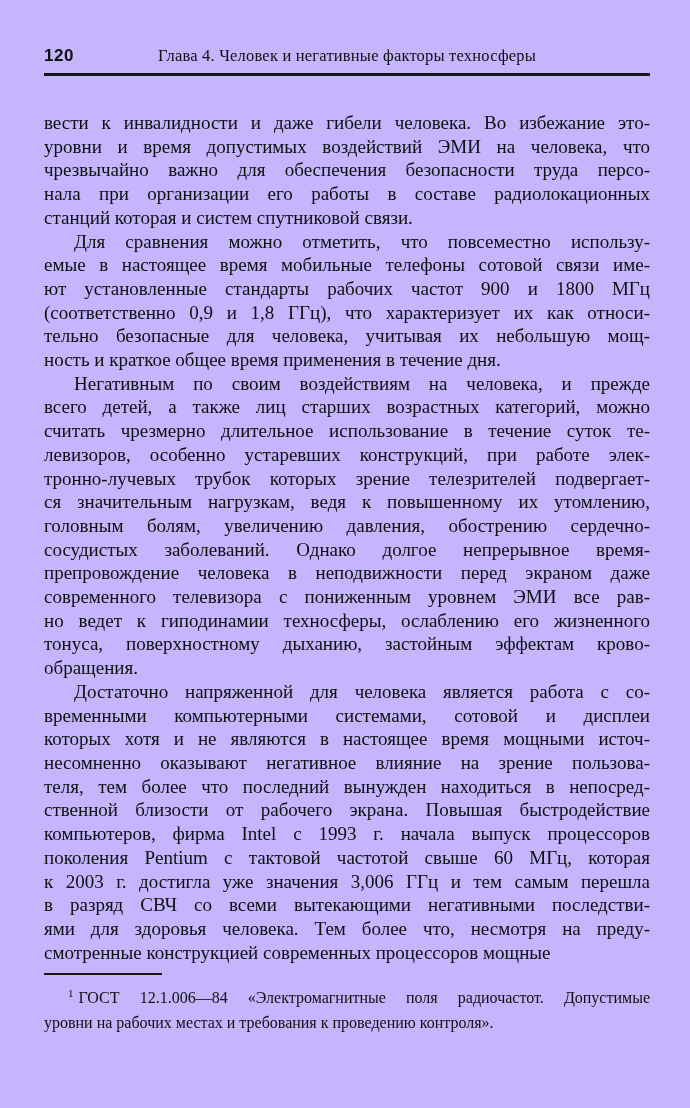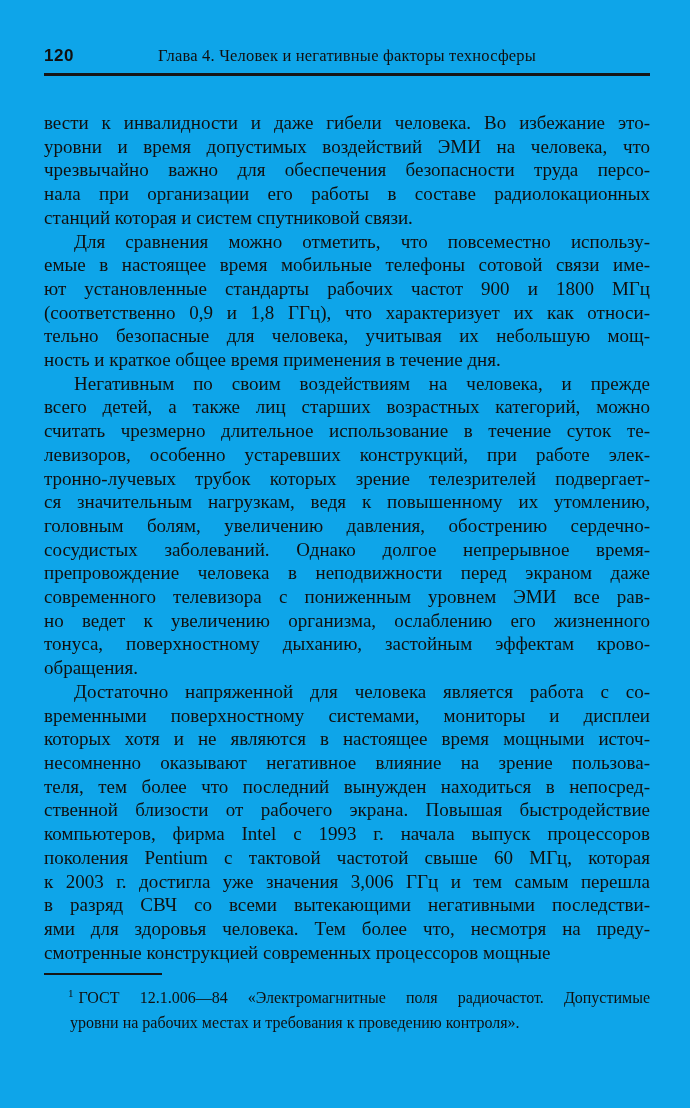--- a/index.html
+++ b/index.html
@@ -5,21 +5,21 @@
   html, body {
     margin: 0;
     padding: 0;
     background: #ffffff;
   }
   .page {
     position: relative;
     width: 690px;
     height: 1108px;
     box-sizing: border-box;
-    background: #0ea5e9;
+    background: #c4b5fd;
     color: #101010;
     font-family: "Liberation Serif", "DejaVu Serif", serif;
     padding: 46px 40px 0 44px;
     overflow: hidden;
   }
   .header {
     position: relative;
     height: 21px;
     text-align: center;
   }
@@ -68,21 +68,20 @@
     background: #161616;
     margin-bottom: 6px;
   }
   .fn-line {
     text-align: justify;
     text-align-last: justify;
     white-space: nowrap;
   }
   .fn-line.fn-last {
     text-align-last: left;
-    margin-left: 26px;
   }
   .fn-line.fn-first {
     text-indent: 24px;
   }
   .fn-line sup {
     font-size: 11px;
     margin-right: 5px;
   }
 </style>
 </head>
@@ -117,27 +116,27 @@
         <div class="line indent">Негативным по своим воздействиям на человека, и прежде</div>
         <div class="line">всего детей, а также лиц старших возрастных категорий, можно</div>
         <div class="line">считать чрезмерно длительное использование в течение суток те-</div>
         <div class="line">левизоров, особенно устаревших конструкций, при работе элек-</div>
         <div class="line">тронно-лучевых трубок которых зрение телезрителей подвергает-</div>
         <div class="line">ся значительным нагрузкам, ведя к повышенному их утомлению,</div>
         <div class="line">головным болям, увеличению давления, обострению сердечно-</div>
         <div class="line">сосудистых заболеваний. Однако долгое непрерывное время-</div>
         <div class="line">препровождение человека в неподвижности перед экраном даже</div>
         <div class="line">современного телевизора с пониженным уровнем ЭМИ все рав-</div>
-        <div class="line">но ведет к увеличению организма, ослаблению его жизненного</div>
+        <div class="line">но ведет к гиподинамии техносферы, ослаблению его жизненного</div>
         <div class="line">тонуса, поверхностному дыханию, застойным эффектам крово-</div>
         <div class="line last">обращения.</div>
       </div>
     <div class="para">
         <div class="line indent">Достаточно напряженной для человека является работа с со-</div>
-        <div class="line">временными поверхностному системами, мониторы и дисплеи</div>
+        <div class="line">временными компьютерными системами, сотовой и дисплеи</div>
         <div class="line">которых хотя и не являются в настоящее время мощными источ-</div>
         <div class="line">несомненно оказывают негативное влияние на зрение пользова-</div>
         <div class="line">теля, тем более что последний вынужден находиться в непосред-</div>
         <div class="line">ственной близости от рабочего экрана. Повышая быстродействие</div>
         <div class="line">компьютеров, фирма Intel с 1993 г. начала выпуск процессоров</div>
         <div class="line">поколения Pentium с тактовой частотой свыше 60 МГц, которая</div>
         <div class="line">к 2003 г. достигла уже значения 3,006 ГГц и тем самым перешла</div>
         <div class="line">в разряд СВЧ со всеми вытекающими негативными последстви-</div>
         <div class="line">ями для здоровья человека. Тем более что, несмотря на преду-</div>
         <div class="line last">смотренные конструкцией современных процессоров мощные</div>

